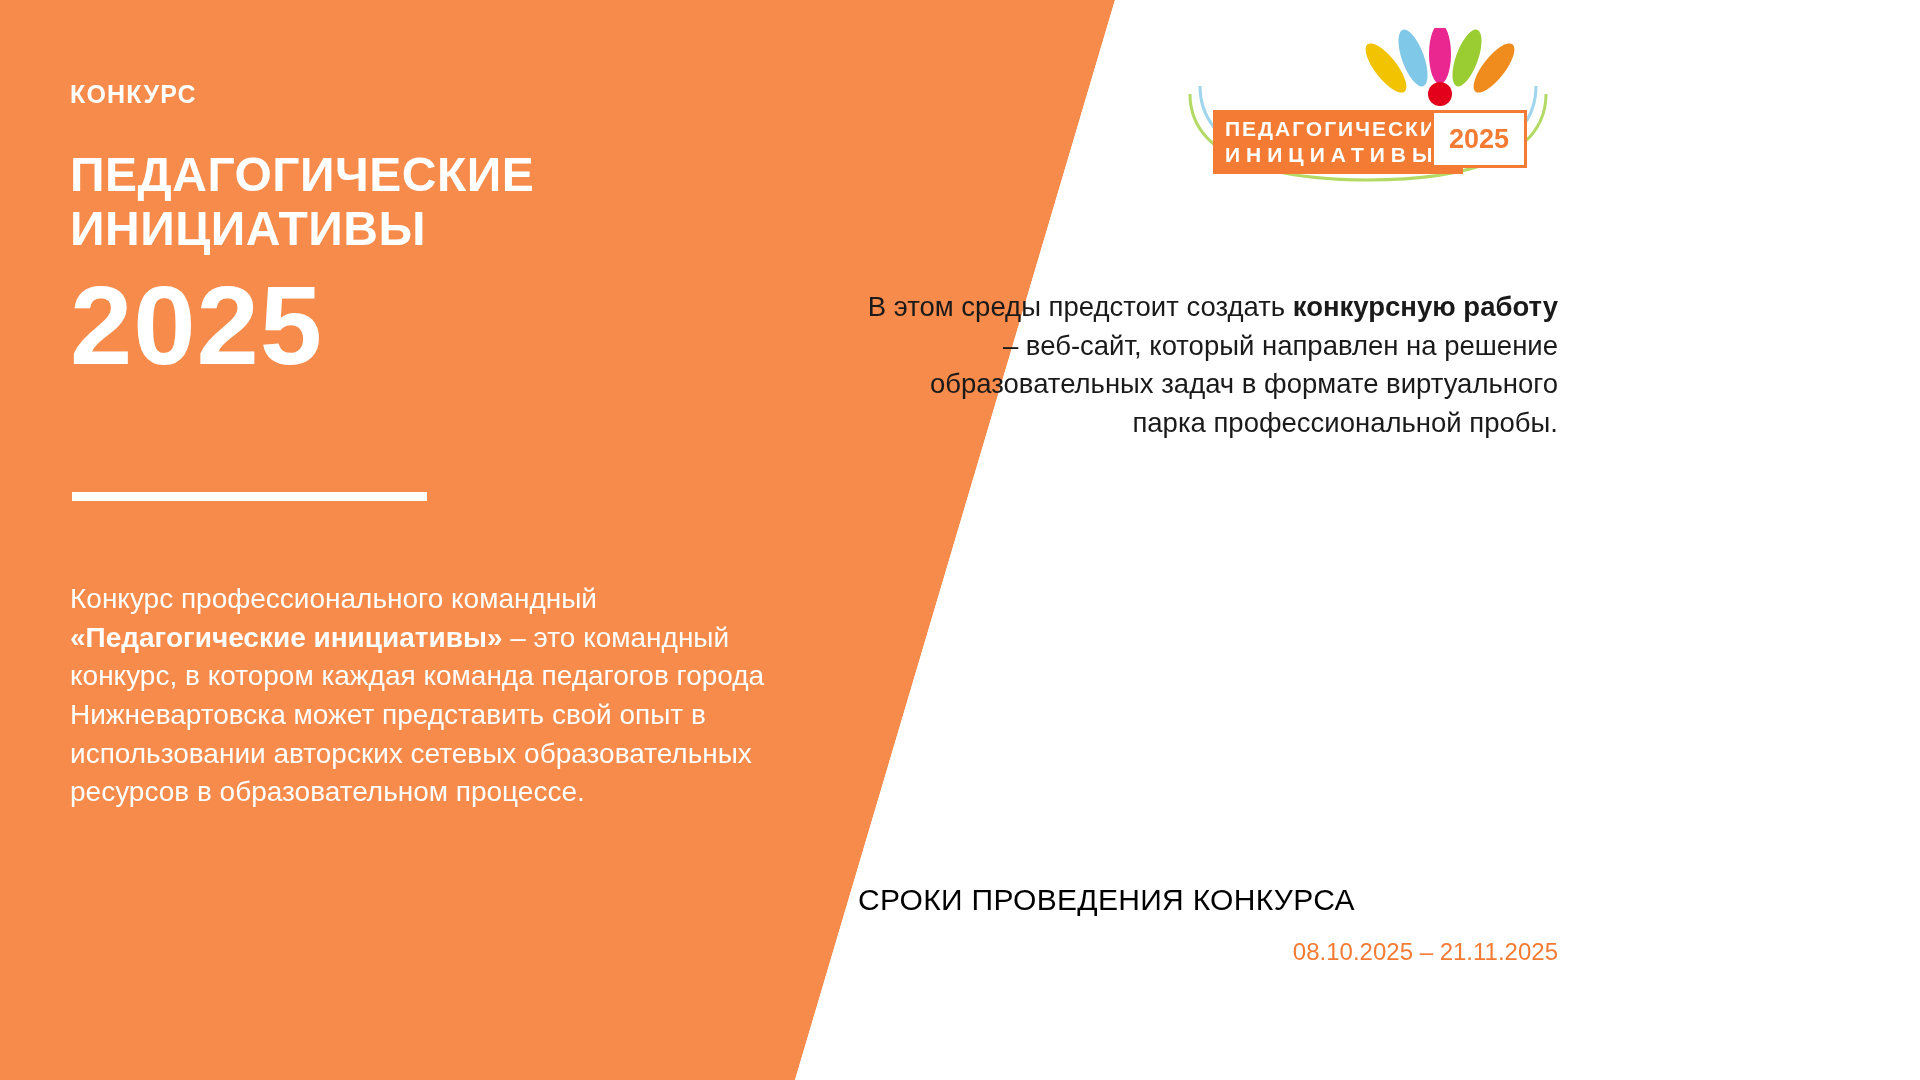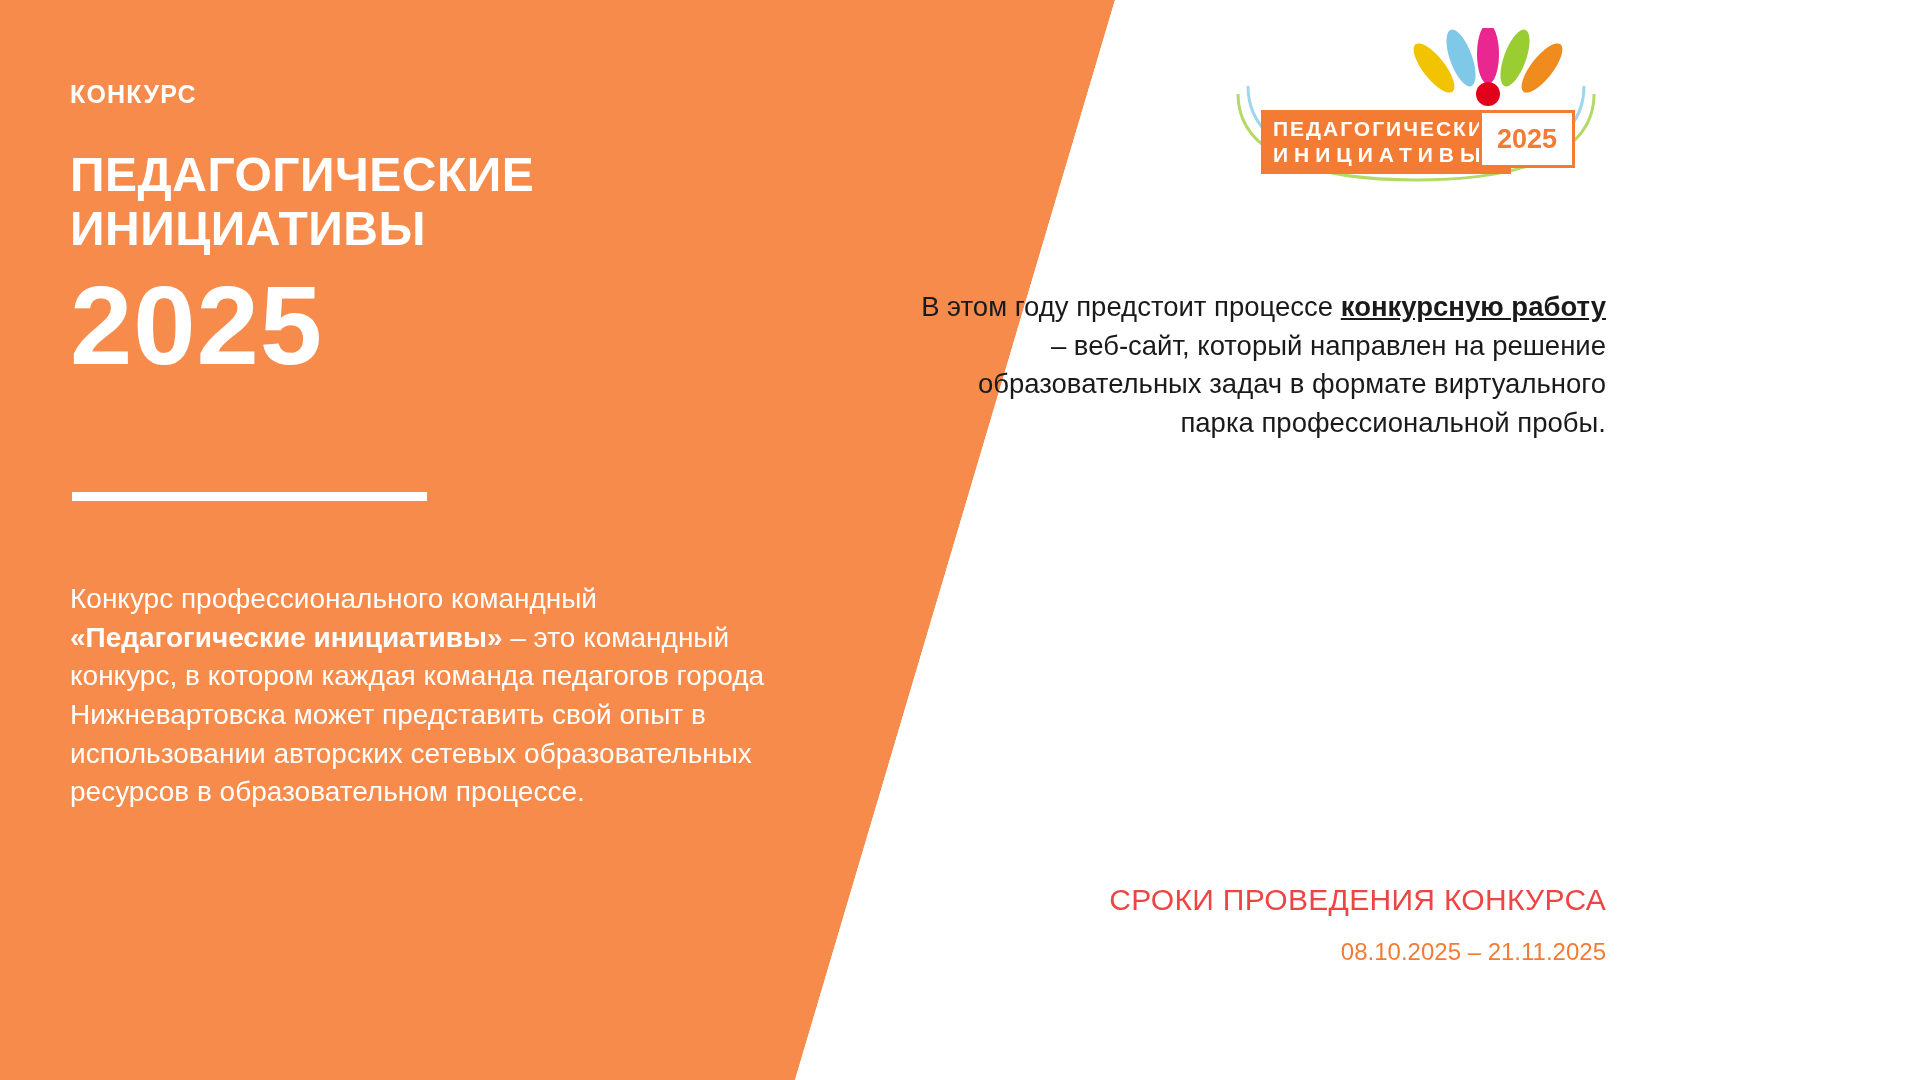--- a/index.html
+++ b/index.html
@@ -11,21 +11,20 @@
     background: #ffffff;
     font-family: "Liberation Sans", sans-serif;
   }
 
   .slide {
     position: relative;
     width: 1616px;
     height: 1080px;
     background: #ffffff;
     overflow: hidden;
-    padding-left: 48px;
   }
 
   
   .orange-panel {
     position: absolute;
     left: 0;
     top: 0;
     width: 1160px;
     height: 1080px;
     background: #F68B4B;
@@ -183,32 +182,31 @@
   .right-para {
     position: absolute;
     right: 58px;
     width: 700px;
     text-align: right;
     color: #1a1a1a;
     font-size: 27.5px;
     line-height: 1.40;
   }
 
-  .right-para b { font-weight: bold; text-decoration: underline; }
+  .right-para b { font-weight: bold; }
 
   #para1 { top: 288px; }
   #para2 { top: 580px; }
 
   .dates-title {
     position: absolute;
     right: 58px;
     top: 882px;
     width: 700px;
-    text-align: right;
-    color: #ef4444;
+    color: #000000;
     font-size: 30px;
     line-height: 1.2;
     letter-spacing: 0.3px;
   }
 
   .dates-range {
     position: absolute;
     right: 58px;
     top: 938px;
     width: 700px;
@@ -263,21 +261,21 @@
 
       <div class="logo-text-block">
         <div class="line1">ПЕДАГОГИЧЕСКИЕ</div>
         <div class="line2">ИНИЦИАТИВЫ</div>
       </div>
 
       <div class="logo-year-badge">2025</div>
     </div>
 
     <div class="right-para" id="para1">
-      <span>В этом году предстоит процессе </span><b>конкурсную работу</b><span> – веб-сайт, который направлен на решение образовательных задач в формате виртуального парка профессиональной пробы.</span>
+      <span>В этом среды предстоит создать </span><b>конкурсную работу</b><span> – веб-сайт, который направлен на решение образовательных задач в формате виртуального парка профессиональной пробы.</span>
     </div>
 
 
     <div class="dates-title">СРОКИ ПРОВЕДЕНИЯ КОНКУРСА</div>
     <div class="dates-range">08.10.2025 – 21.11.2025</div>
   </div>
 
 </div>
 
 </body></html>

